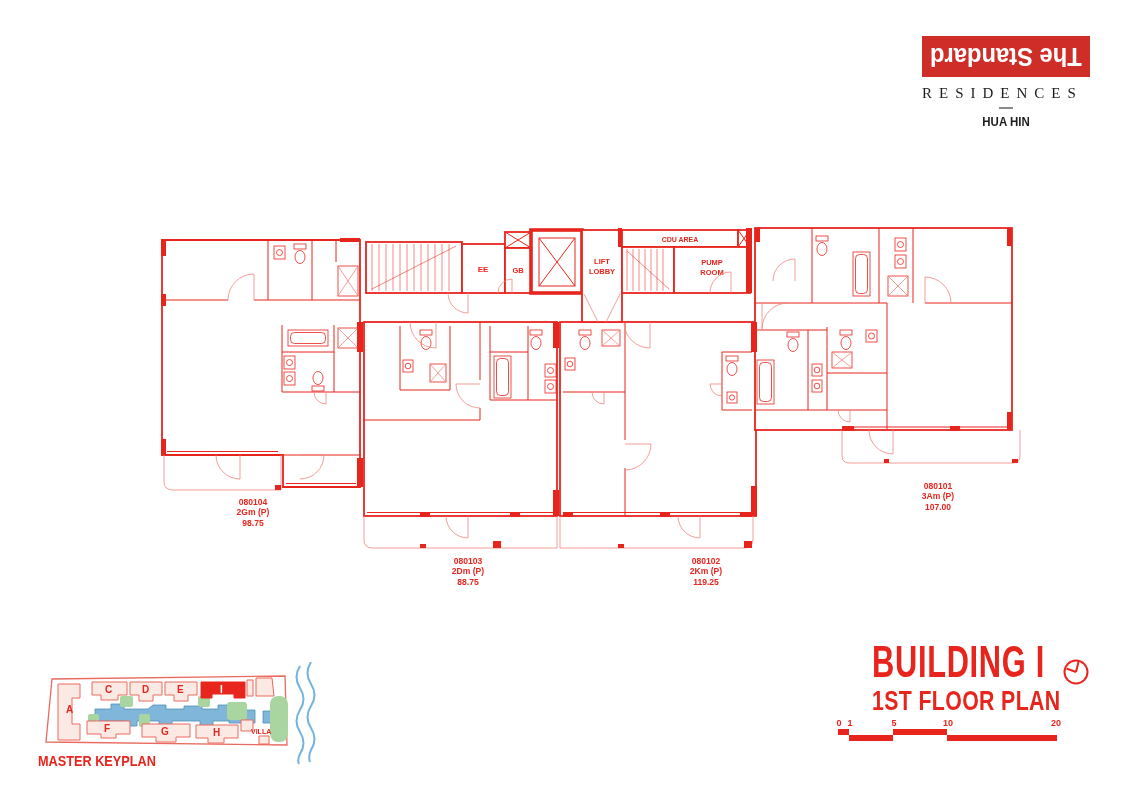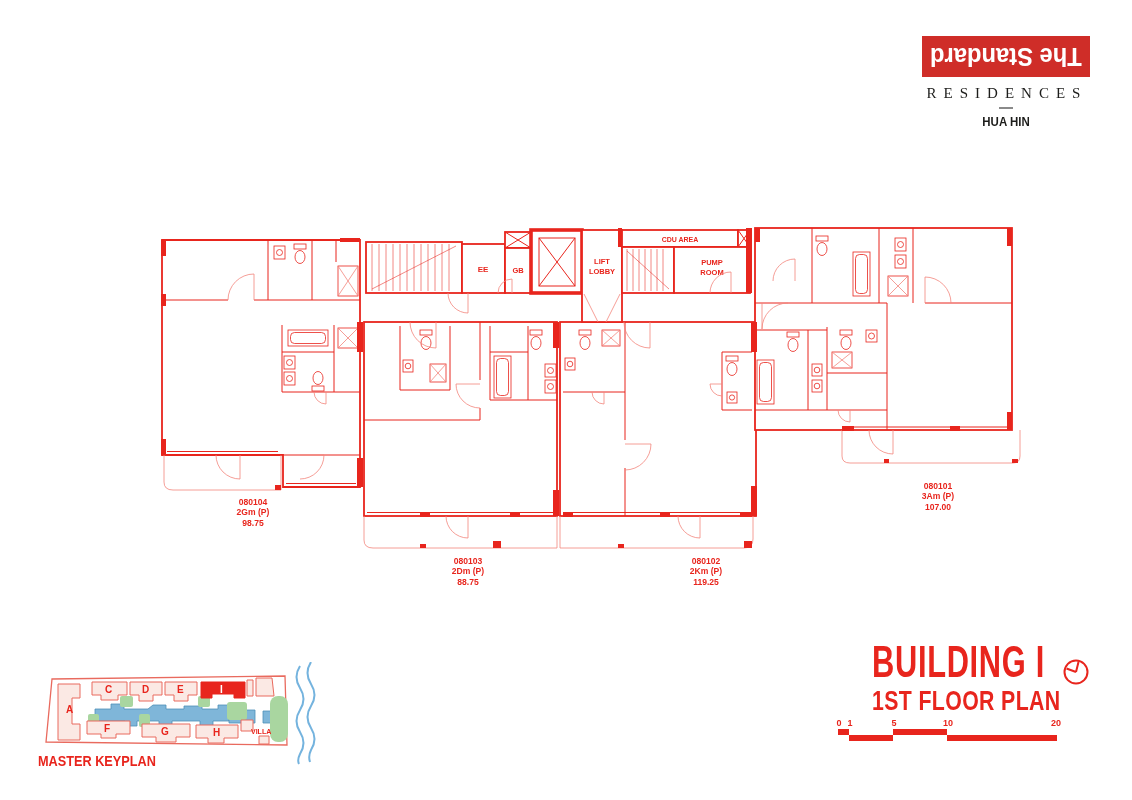--- a/index.html
+++ b/index.html
@@ -10,21 +10,21 @@
   html,body{margin:0;padding:0}
   body{width:1132px;height:800px;position:relative;background:#fff;overflow:hidden;
        font-family:"Liberation Sans",sans-serif;}
   .abs{position:absolute}
 
   
   .logo-box{left:922px;top:36px;width:168px;height:41px;background:var(--logo-red);
             display:flex;align-items:center;justify-content:center}
   .logo-box span{color:#fff;font-weight:bold;font-size:25px;white-space:nowrap;
                  transform:rotate(180deg) scaleX(.95)}
-  .residences{left:922px;top:85px;width:170px;text-align:center;color:var(--ink);
+  .residences{left:922px;top:85px;width:170px;text-align:left;color:var(--ink);
               font-family:"Liberation Serif",serif;font-size:15px;letter-spacing:7px;font-weight:500}
   .logo-divider{left:999px;top:107px;width:14px;height:2px;background:var(--divider-gray)}
   .location{left:922px;top:114px;width:168px;text-align:center;color:var(--ink);
             font-weight:bold;font-size:13.5px;transform:scaleX(.85)}
 
   
   .w2{fill:#fff;stroke:var(--red);stroke-width:1.8}
   .wthk{fill:#fff;stroke:var(--red);stroke-width:3.6}
   .w1{fill:none;stroke:var(--red);stroke-width:1}
   .wt{fill:none;stroke:var(--red-light);stroke-width:.8}

